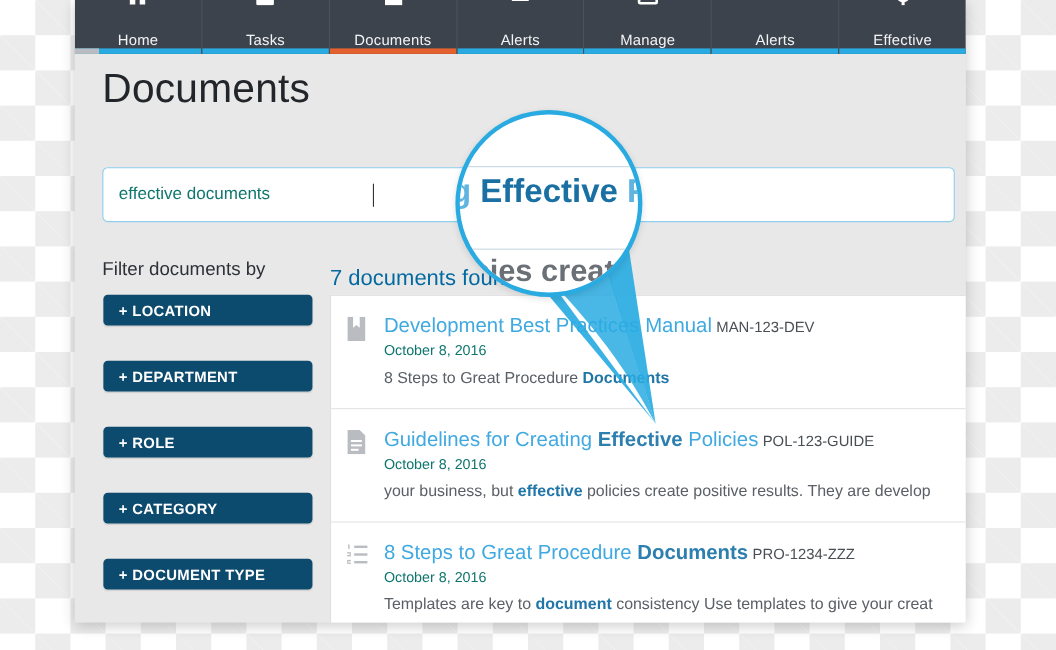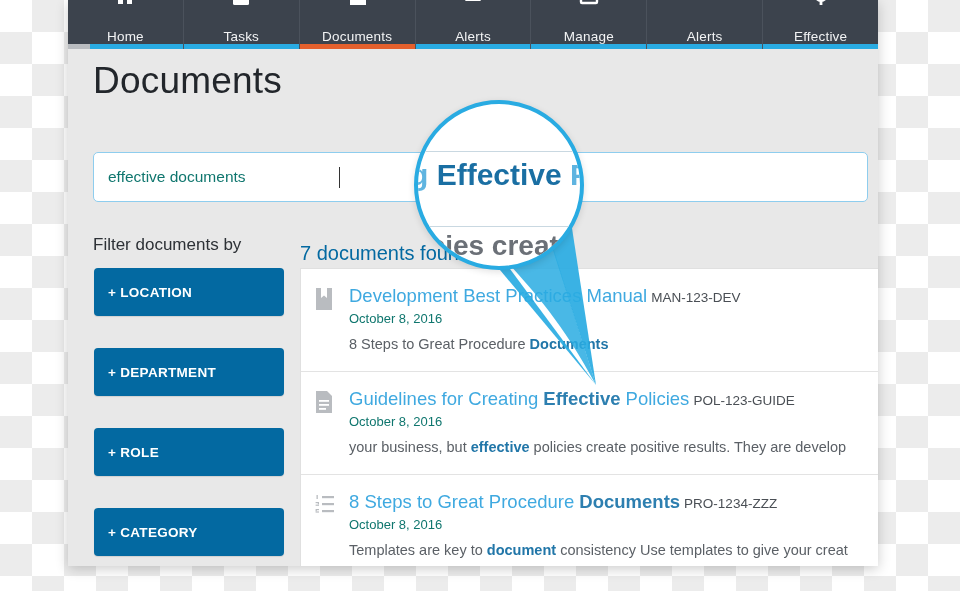--- a/index.html
+++ b/index.html
@@ -113,22 +113,22 @@
     font-weight: normal;
     color: #2d3136;
   }
   #filter-list {
     position: absolute;
     left: 26px; top: 268px;
     width: 190px;
   }
   .filter-btn {
     display: block;
-    width: 190px; height: 48px;
-    background: #0369a1;
+    width: 190px; height: 28px;
+    background: #0c4a6e;
     border: none; border-radius: 4px;
     color: #ffffff;
     font-family: "Liberation Sans", sans-serif;
     font-size: 13.5px;
     font-weight: bold;
     letter-spacing: .3px;
     text-align: left;
     padding-left: 14px;
     margin-bottom: 32px;
     cursor: pointer;

